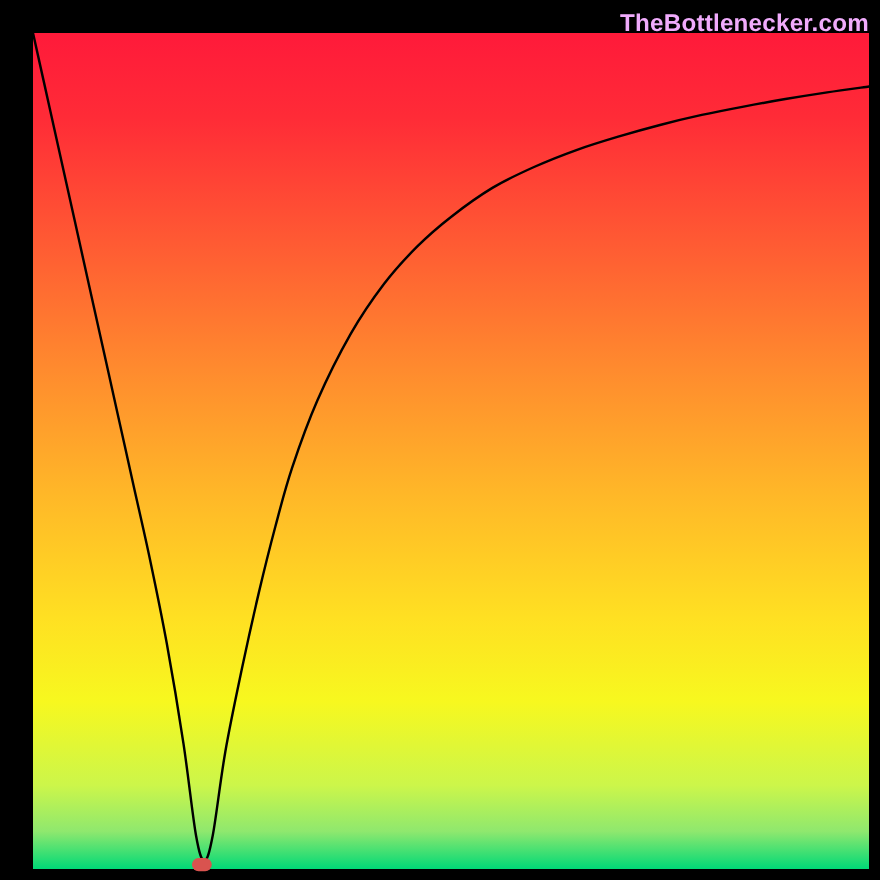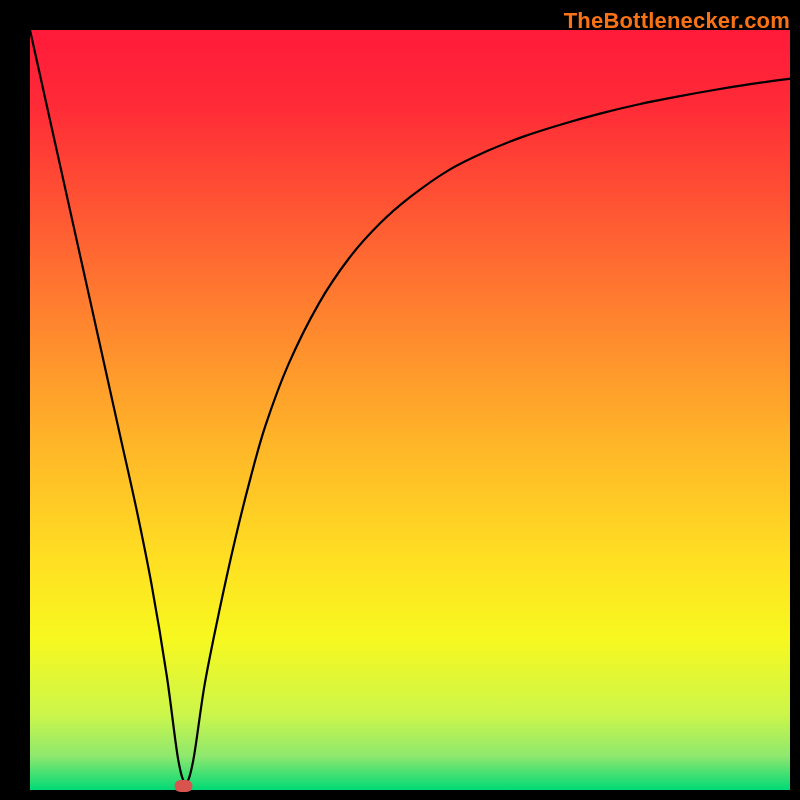--- a/index.html
+++ b/index.html
@@ -17,21 +17,21 @@
     background: #000;
   }
   .watermark {
     position: absolute;
     top: 8px;
     right: 10px;
     font-family: Arial, Helvetica, sans-serif;
     font-size: 22px;
     font-weight: 600;
     letter-spacing: 0.2px;
-    color: #f97316;
+    color: #f0abfc;
     z-index: 5;
   }
   svg {
     display: block;
   }
 </style>
 </head>
 <body>
 
 <div class="frame">

